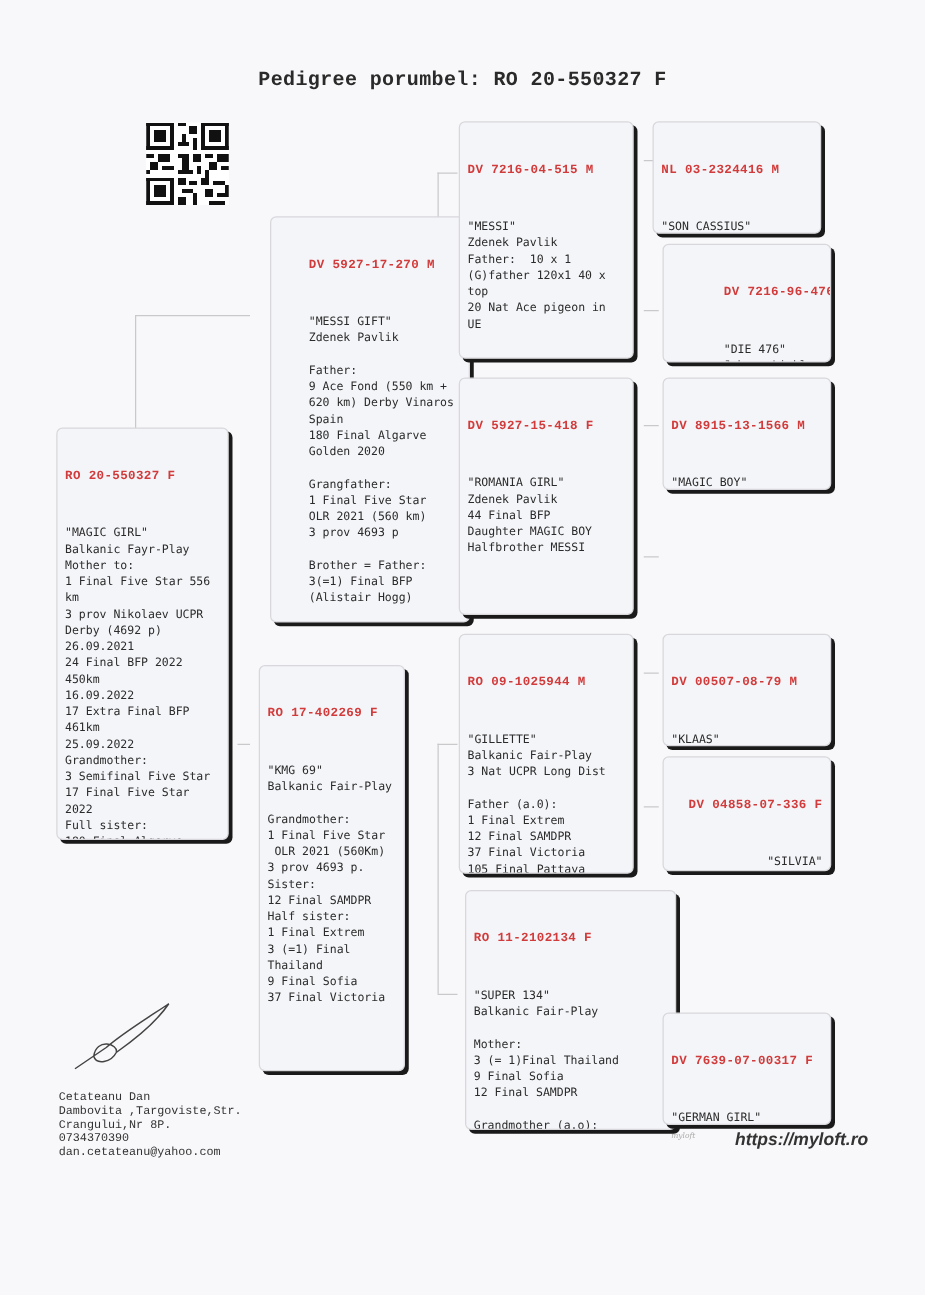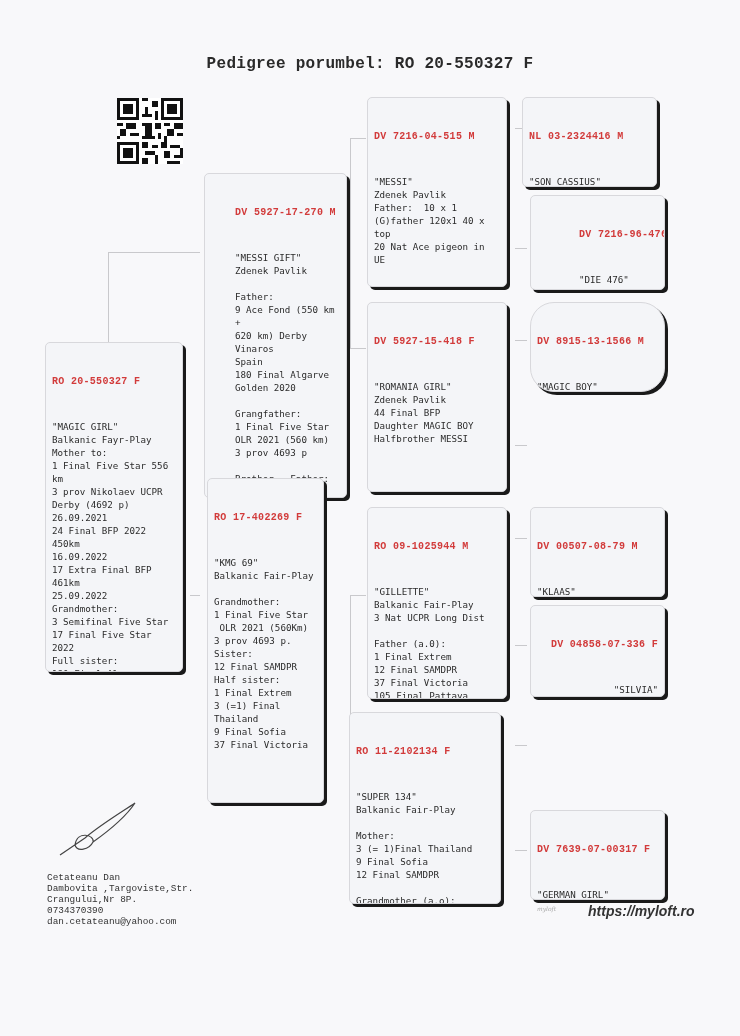--- a/index.html
+++ b/index.html
@@ -119,42 +119,42 @@
 17 Final Five Star 2022
 Full sister:
 180 Final Algarve Golden
 2020
 Halfsister:
 9 Ace Fond (550 km +
 620 km) Derby
 Vinaros Spain</div>
   </div>
 
-  <div class="card" style="left:204px;top:173px;width:143px;height:325px;padding-left:30px;">
+  <div class="card" style="left:216px;top:173px;width:160px;height:325px;padding-left:30px;">
     <div class="ring">DV 5927-17-270 M</div>
     <div class="body">"MESSI GIFT"
 Zdenek Pavlik
 
 Father:
 9 Ace Fond (550 km +
 620 km) Derby Vinaros
 Spain
 180 Final Algarve
 Golden 2020
 
 Grangfather:
 1 Final Five Star
 OLR 2021 (560 km)
 3 prov 4693 p
 
 Brother = Father:
 3(=1) Final BFP
 (Alistair Hogg)</div>
   </div>
-  <div class="card" style="left:207px;top:478px;width:117px;height:325px;">
+  <div class="card" style="left:207px;top:532px;width:117px;height:325px;">
     <div class="ring">RO 17-402269 F</div>
     <div class="body">"KMG 69"
 Balkanic Fair-Play
 
 Grandmother:
 1 Final Five Star
  OLR 2021 (560Km)
 3 prov 4693 p.
 Sister:
 12 Final SAMDPR
@@ -190,21 +190,21 @@
 Father (a.0):
 1 Final Extrem
 12 Final SAMDPR
 37 Final Victoria
 105 Final Pattaya
 124 Final Pattaya
 
 Grandfathet (a.o)
 1 Ace Extrem</div>
   </div>
-  <div class="card" style="left:349px;top:712px;width:152px;height:192px;">
+  <div class="card" style="left:372px;top:712px;width:169px;height:192px;">
     <div class="ring">RO 11-2102134 F</div>
     <div class="body">"SUPER 134"
 Balkanic Fair-Play
 
 Mother:
 3 (= 1)Final Thailand
 9 Final Sofia
 12 Final SAMDPR
 
 Grandmother (a.o):
@@ -217,21 +217,21 @@
   <div class="card" style="left:522px;top:97px;width:135px;height:90px;">
     <div class="ring">NL 03-2324416 M</div>
     <div class="body">"SON CASSIUS"
 C &amp; G Koopman</div>
   </div>
   <div class="card" style="left:530px;top:195px;width:135px;height:95px;padding-left:48px;">
     <div class="ring">DV 7216-96-476 F</div>
     <div class="body">"DIE 476"
 Johann Liebl</div>
   </div>
-  <div class="card" style="left:530px;top:302px;width:135px;height:90px;border-radius:24px;">
+  <div class="card" style="left:530px;top:302px;width:135px;height:90px;">
     <div class="ring">DV 8915-13-1566 M</div>
     <div class="body">"MAGIC BOY"
 Zdenek Pavlik</div>
   </div>
   <div class="card" style="left:530px;top:507px;width:135px;height:90px;">
     <div class="ring">DV 00507-08-79 M</div>
     <div class="body">"KLAAS"
 Alfons Klaas
 
 14 Final BFP

